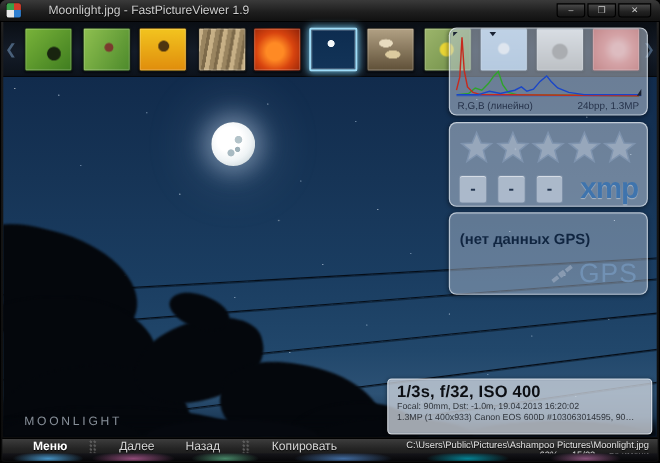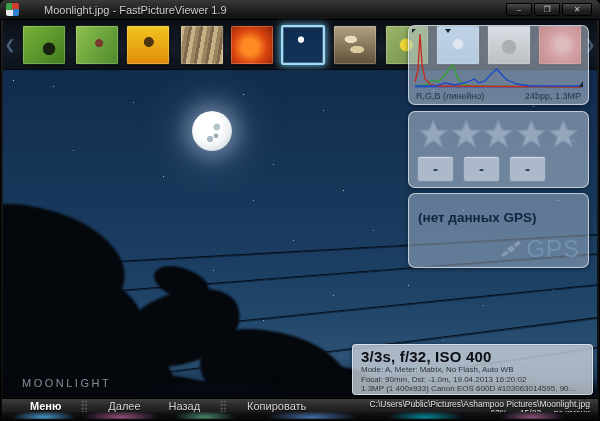--- a/index.html
+++ b/index.html
@@ -240,40 +240,40 @@
           <polygon points="12,2 15,9 22,9.5 16.5,14 18.5,21.5 12,17 5.5,21.5 7.5,14 2,9.5 9,9" fill="rgba(220,230,242,.38)" stroke="#7e93ae" stroke-width="1"></polygon>
         </svg>
       <svg width="33" height="34" viewBox="0 0 24 24">
           <polygon points="12,2 15,9 22,9.5 16.5,14 18.5,21.5 12,17 5.5,21.5 7.5,14 2,9.5 9,9" fill="rgba(220,230,242,.38)" stroke="#7e93ae" stroke-width="1"></polygon>
         </svg>
     </div>
     <div class="btn-row">
       <div class="xmp-btn">-</div>
       <div class="xmp-btn">-</div>
       <div class="xmp-btn">-</div>
+      <div class="xmp-logo">xmp</div>
     </div>
   </div>
 
   <div class="panel p-gps">
     <div class="gps-msg">(нет данных GPS)</div>
     <div class="gps-brand">
       <svg width="26" height="24" viewBox="0 0 24 24">
         <g transform="rotate(-38 12 12)" fill="#8fa0b6" opacity=".85">
           <rect x="9" y="9.5" width="6" height="5" rx="1"></rect>
           <rect x="1" y="10.2" width="6.5" height="3.6" rx=".5"></rect>
           <rect x="16.5" y="10.2" width="6.5" height="3.6" rx=".5"></rect>
         </g>
       </svg>
       <span class="gps-word">GPS</span>
     </div>
   </div>
 
   <div class="panel p-exif">
-    <div class="exif-head">3/3s, f/32, ISO 400</div>
-    <div class="exif-line">Mode: A, Meter: Matrix, No Flash, Auto WB</div>
+    <div class="exif-head">1/3s, f/32, ISO 400</div>
     <div class="exif-line">Focal: 90mm, Dst: -1.0m, 19.04.2013 16:20:02</div>
     <div class="exif-line">1.3MP (1 400x933) Canon EOS 600D #103063014595, 90…</div>
   </div>
 
   <div class="bottombar">
     <div class="tb-buttons">
       <div class="tb-btn primary">Меню</div>
       <div class="grip"></div>
       <div class="tb-btn">Далее</div>
       <div class="tb-btn">Назад</div>

